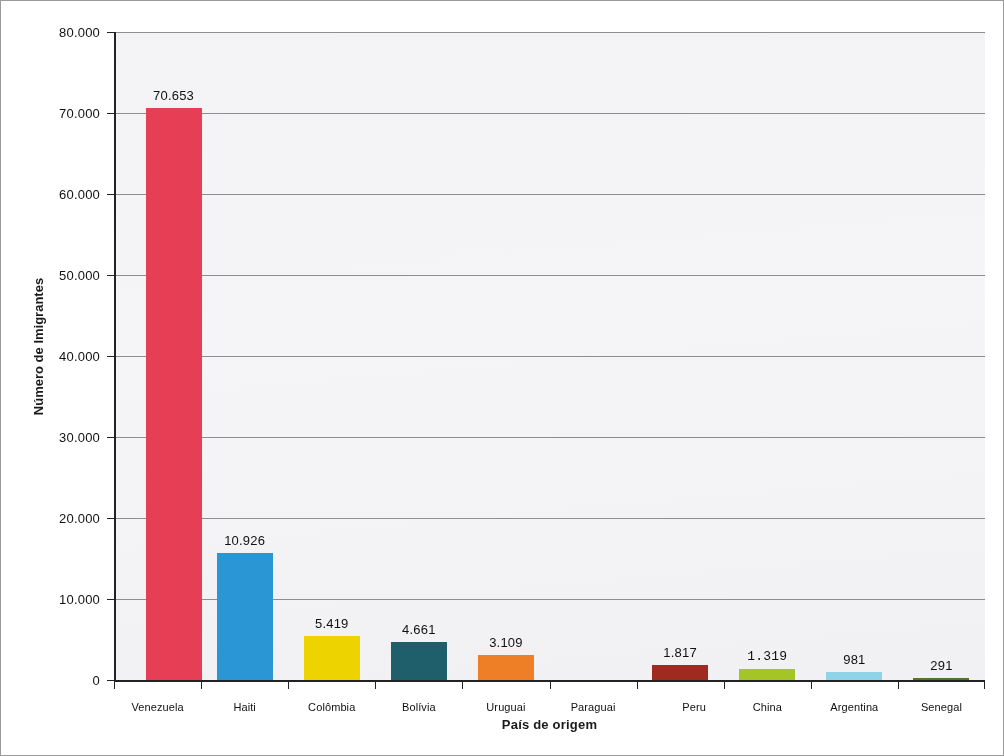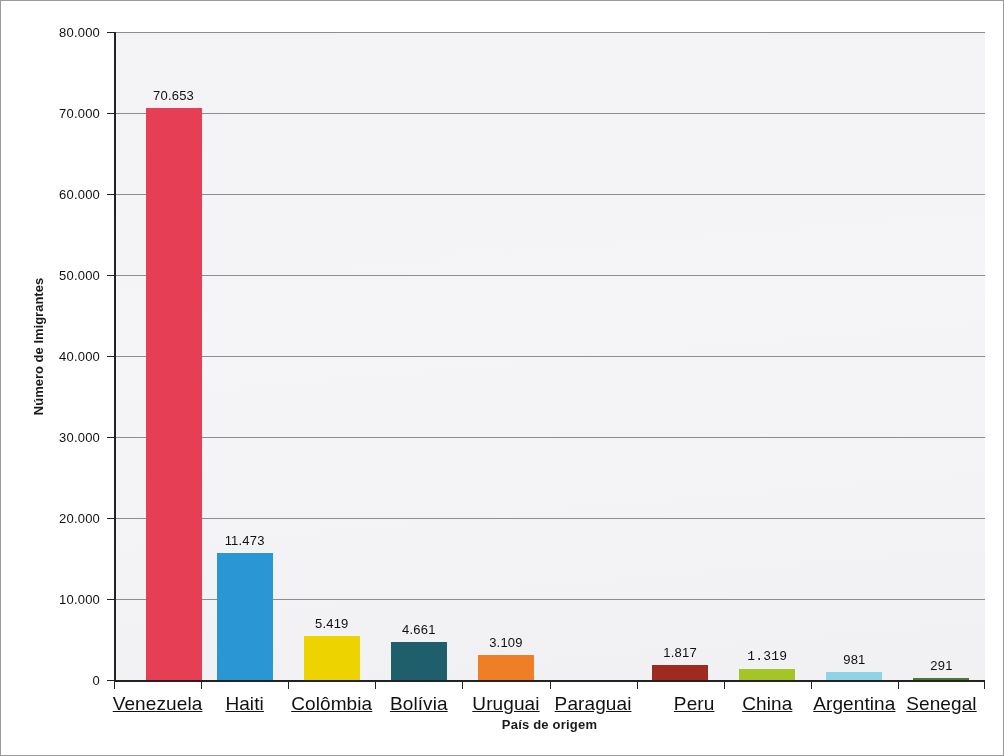--- a/index.html
+++ b/index.html
@@ -141,27 +141,26 @@
   }
   .x-labels-layer {
     position: absolute;
     left: 113px;
     top: 688px;
     width: 871px;
     height: 22px;
   }
   .x-label {
     position: absolute;
-    top: 4px;
-    font-size: 19px;
+    top: 12px;
+    font-size: 11px;
     color: #111111;
     white-space: nowrap;
     transform: translateX(-50%);
     letter-spacing: 0.1px;
-    text-decoration: underline;
   }
   .x-axis-title {
     position: absolute;
     left: 113px;
     top: 716px;
     width: 871px;
     text-align: center;
     font-size: 13px;
     font-weight: bold;
     color: #1a1a1a;
@@ -210,21 +209,21 @@
       <div class="y-tick-label" style="top: 0px;">80.000</div>
     </div>
 
   <div class="bars-layer" id="bars-layer">
       <div class="bar-slot" style="left: 16px; width: 87.1px;">
         <div class="bar" title="Venezuela: 70.653" style="height: 572.289px; background: rgb(230, 62, 85);"></div>
         <div class="bar-value" style="bottom: 577.289px;">70.653</div>
       </div>
       <div class="bar-slot" style="left: 87.1px; width: 87.1px;">
         <div class="bar" title="Haiti: 15.679" style="height: 127px; background: rgb(42, 150, 212);"></div>
-        <div class="bar-value" style="bottom: 132px;">11.473</div>
+        <div class="bar-value" style="bottom: 132px;">10.926</div>
       </div>
       <div class="bar-slot" style="left: 174.2px; width: 87.1px;">
         <div class="bar" title="Colômbia: 5.419" style="height: 43.8939px; background: rgb(237, 212, 0);"></div>
         <div class="bar-value" style="bottom: 48.8939px;">5.419</div>
       </div>
       <div class="bar-slot" style="left: 261.3px; width: 87.1px;">
         <div class="bar" title="Bolívia: 4.661" style="height: 37.7541px; background: rgb(31, 95, 107);"></div>
         <div class="bar-value" style="bottom: 42.7541px;">4.661</div>
       </div>
       <div class="bar-slot" style="left: 348.4px; width: 87.1px;">

